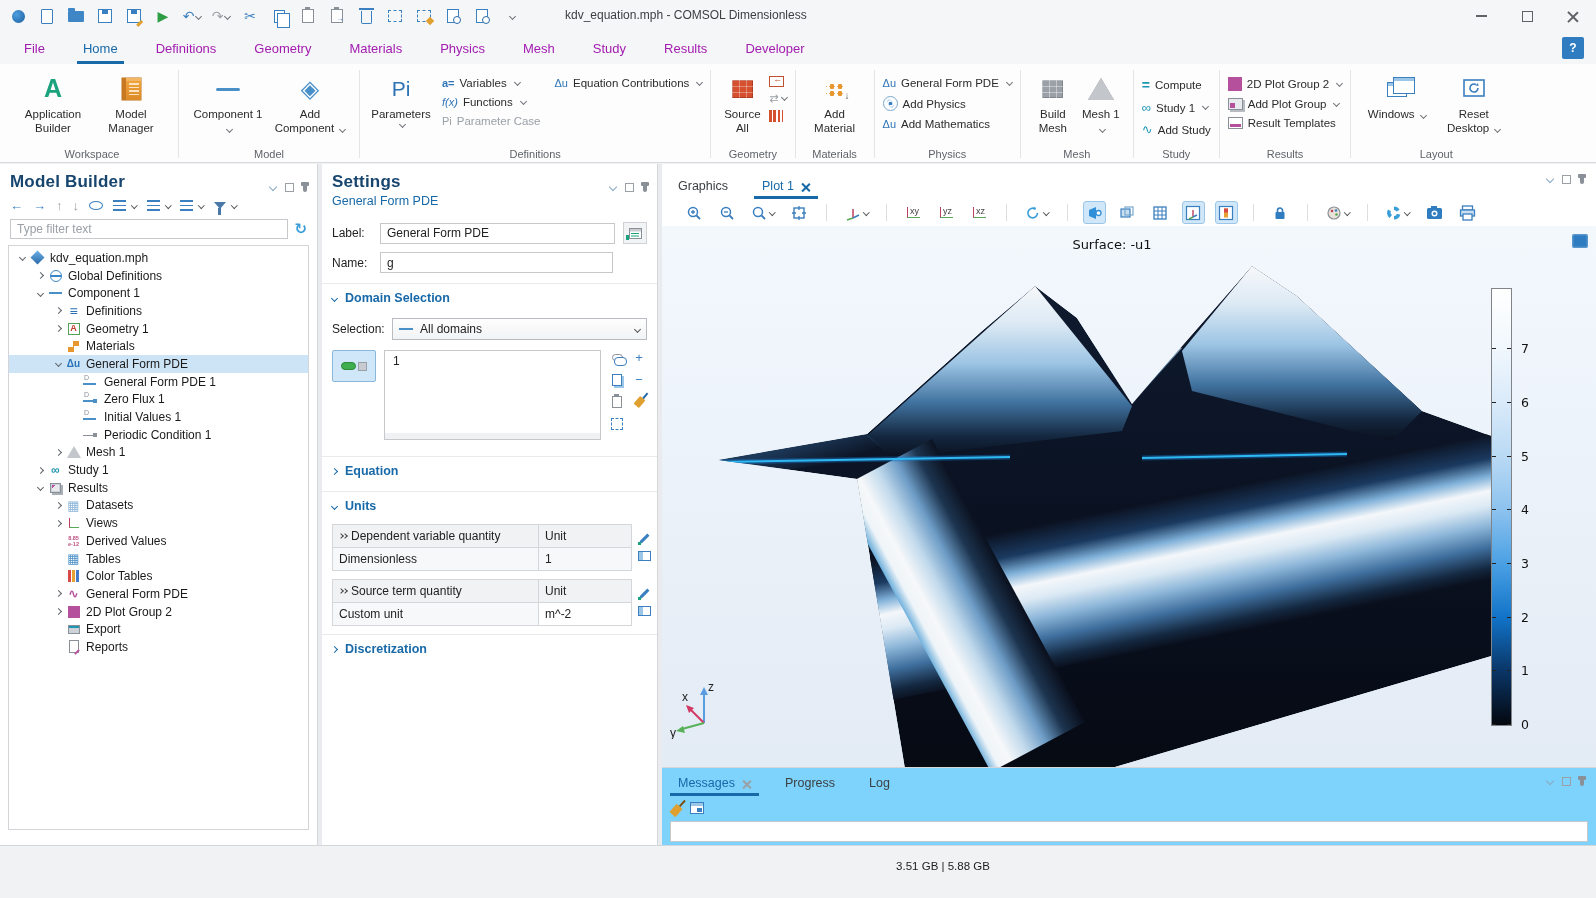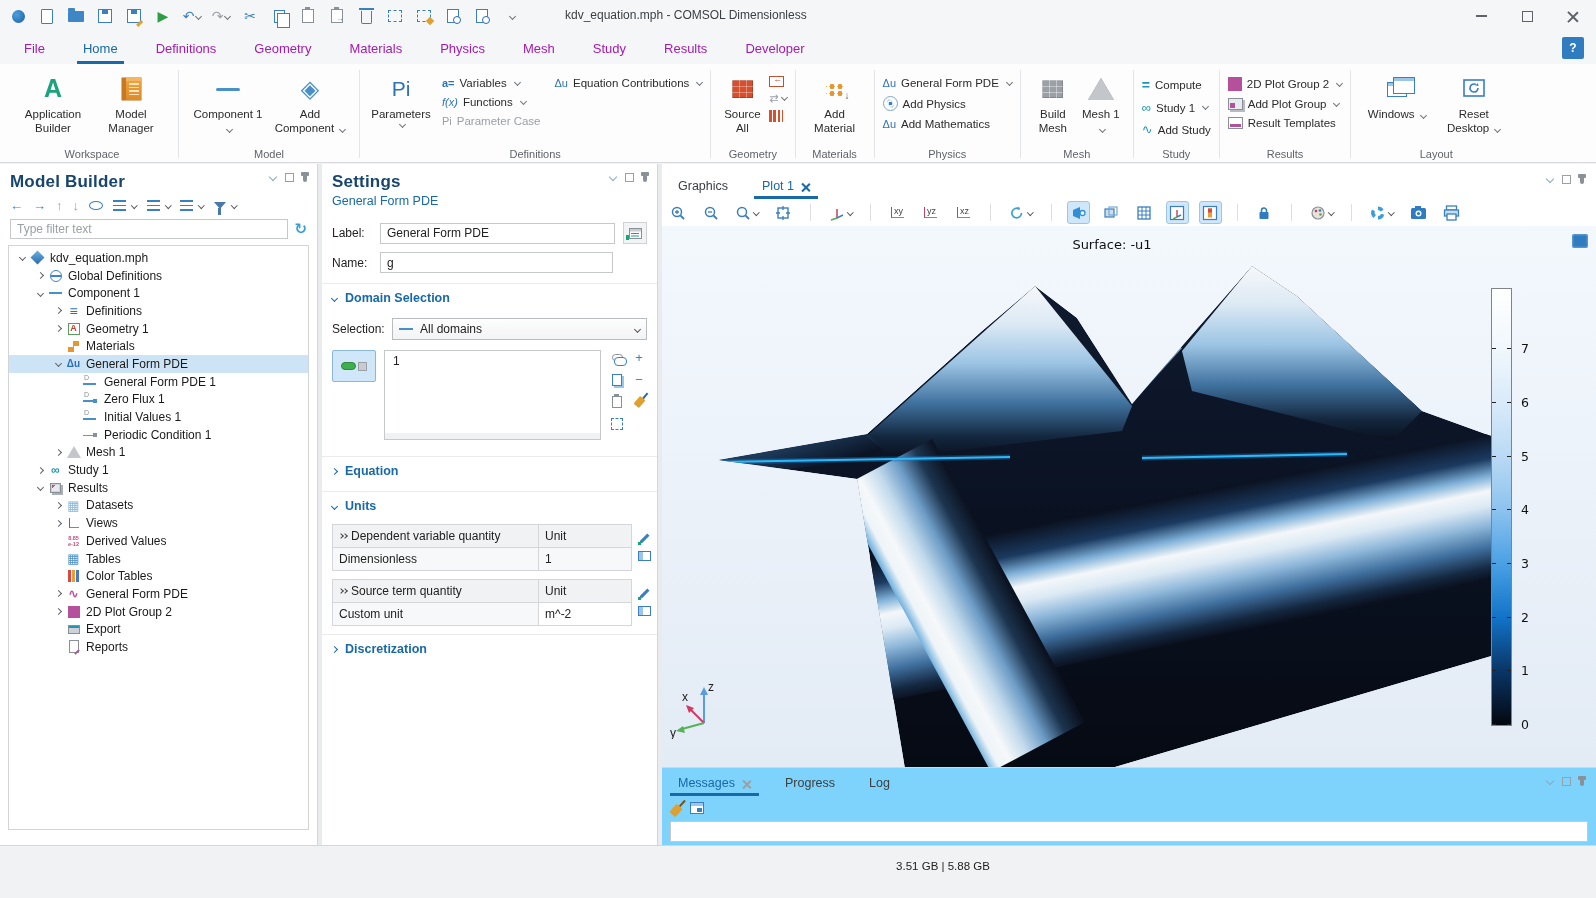--- a/index.html
+++ b/index.html
@@ -100,21 +100,21 @@
   .panel{position:absolute;top:0;bottom:0;background:#fff;border-right:1px solid #d4d6d9}
   .mb{left:0;width:318px;padding:6px 8px}
   .setp{left:322px;width:336px;padding:6px 0}
   .gfx{left:662px;right:0;border-right:none}
   .ptitle{font-size:17px;color:#17456e;font-weight:bold;letter-spacing:.2px}
   .panelbtns{display:flex;align-items:center;gap:9px}
   .pb-chev{width:6px;height:6px;border-right:1.6px solid #8aa8c4;border-bottom:1.6px solid #8aa8c4;transform:rotate(45deg)}
   .pb-sq{width:9px;height:9px;border:1.4px solid #9aa0a6}
   .pb-pin{width:4px;height:10px;background:#8a9098;border-radius:2px;position:relative}
   .pb-pin::after{content:"";position:absolute;left:-2px;top:0;width:8px;height:4px;background:#8a9098;border-radius:1px}
-  .mb-head{display:flex;justify-content:space-between;align-items:flex-start;padding:2px 2px 4px 2px}
+  .mb-head{display:flex;justify-content:space-between;align-items:flex-end;padding:2px 2px 4px 2px}
   .mb-tools{display:flex;align-items:center;gap:10px;padding:2px 2px 6px 2px;color:#3a7fbf;font-size:13px}
   .mb-tools .dim{color:#9aa0a6}
   .funnel{width:0;height:0;border-left:6px solid transparent;border-right:6px solid transparent;border-top:7px solid #4a78a8;position:relative}
   .funnel::after{content:"";position:absolute;left:-1.5px;top:-1px;width:3px;height:7px;background:#4a78a8}
   .stripes{width:13px;height:11px;background:repeating-linear-gradient(#3a7fbf 0 1.6px,#0000 1.6px 4.6px)}
   .eye{width:14px;height:9px;border:1.5px solid #3a7fbf;border-radius:50%;position:relative}
   .filter-row{display:flex;align-items:center;gap:6px;padding:0 2px 6px 2px}
   .filter-input{flex:1;height:20px;border:1px solid #c6c8cb;font-size:12px;padding:0 6px;color:#333;background:#fff}
   .filter-input::placeholder{color:#9aa0a6}
   .refresh{color:#3a9fd8;font-size:15px;font-weight:bold}
@@ -202,21 +202,21 @@
 
   
   .gfx-tabs{height:35px;display:flex;align-items:flex-end;padding:0 14px;gap:30px;position:relative;background:#fff}
   .gtab{font-size:12.5px;color:#3c4043;padding:6px 2px;position:relative;display:flex;align-items:center;gap:7px}
   .gtab.active{color:#1769a8}
   .gtab.active::after{content:"";position:absolute;left:-6px;right:-6px;bottom:0;height:3px;background:#1769a8}
   .xclose{position:relative;width:9px;height:9px;display:inline-block}
   .xclose::before,.xclose::after{content:"";position:absolute;left:4px;top:0;width:1.5px;height:11px;background:#1769a8}
   .xclose::before{transform:rotate(45deg)}.xclose::after{transform:rotate(-45deg)}
   .xclose.gr::before,.xclose.gr::after{background:#9aa0a6}
-  .gfx-toolbar{height:27px;display:flex;align-items:center;padding:0 4px;gap:10px;background:#fff}
+  .gfx-toolbar{height:27px;display:flex;align-items:center;padding:0 20px;gap:10px;background:#fff}
   .gbtn{height:23px;min-width:23px;display:flex;align-items:center;justify-content:center;border-radius:3px;border:1px solid transparent;padding:0 2px}
   .gbtn.on{background:#cfe7f9;border-color:#9cc6e8}
   .gsep{width:1px;height:17px;background:#dcdee0;margin:0 5px}
   .gchev{width:4.5px;height:4.5px;border-right:1.5px solid #555;border-bottom:1.5px solid #555;transform:rotate(45deg);margin-left:3px}
   .vlbl{font-size:9px;color:#444;border-left:1.6px solid #c04060;border-bottom:1.6px solid #58a858;padding:0 1px 1px 2px;line-height:1}
   .plot{position:absolute;top:62px;left:0;right:0;bottom:78px;background:linear-gradient(#f3f8fd,#e3ebf5);overflow:hidden}
   .plot-title{position:absolute;top:11px;left:0;width:900px;text-align:center;font-size:13px;color:#111;font-family:"DejaVu Sans",sans-serif}
   .surface-svg{position:absolute;left:0;top:0}
   .triad{position:absolute;left:8px;bottom:28px}
   .colorbar{position:absolute;left:829px;top:62px;width:70px;height:446px}

